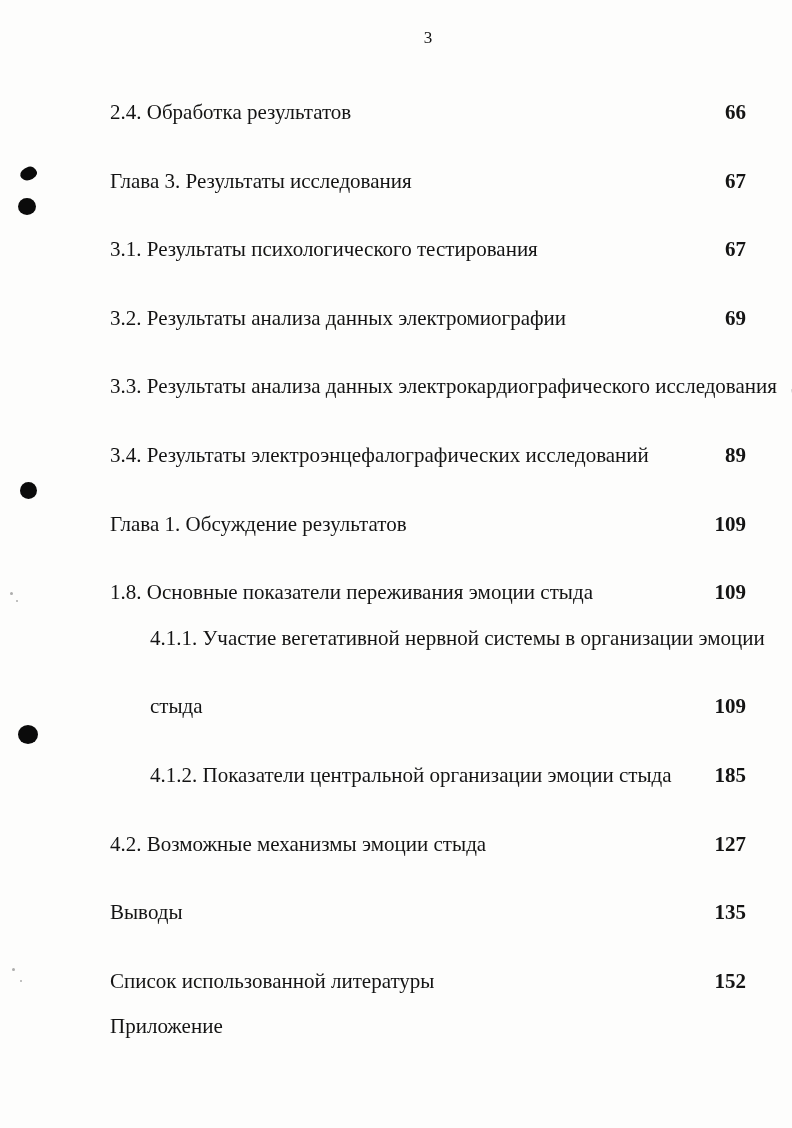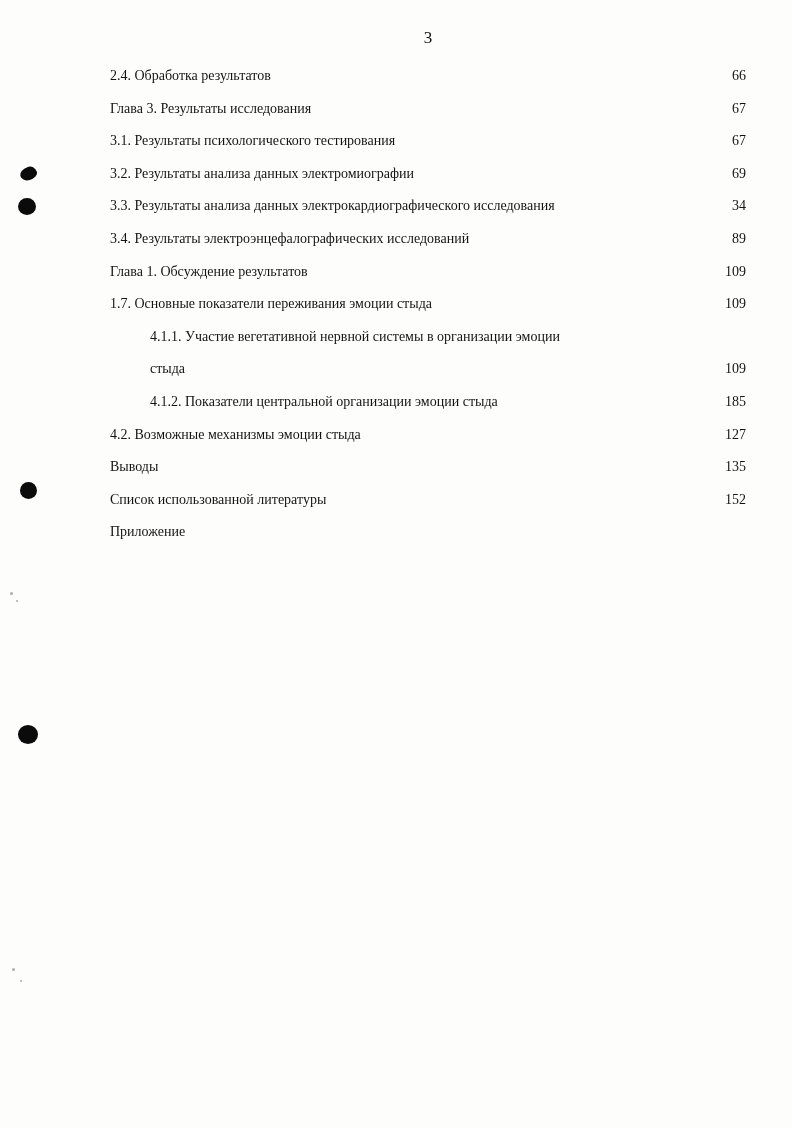--- a/index.html
+++ b/index.html
@@ -27,24 +27,24 @@
     position: absolute;
     left: 110px;
     right: 46px;
     top: 60px;
   }
   .toc-entry {
     display: flex;
     justify-content: space-between;
     align-items: baseline;
     line-height: 32.6px;
-    font-size: 14px;
+    font-size: 21px;
   }
   .toc-title { white-space: nowrap; padding-right: 14px; }
-  .toc-page { white-space: nowrap; font-weight: normal; }
+  .toc-page { white-space: nowrap; font-weight: bold; margin-top: 36px; }
   .toc-entry.bold .toc-title { font-weight: normal; }
   .toc-entry.indent-1 { padding-left: 40px; text-align: center; }
   
   .ink {
     position: absolute;
     background: #0b0b0b;
     border-radius: 50%;
   }
   .ink-smudge {
     position: absolute;
@@ -96,21 +96,21 @@
     <span class="toc-title">3.4. Результаты электроэнцефалографических исследований</span>
     <span class="toc-page">89</span>
   </div>
 
   <div class="toc-entry bold">
     <span class="toc-title">Глава 1. Обсуждение результатов</span>
     <span class="toc-page">109</span>
   </div>
 
   <div class="toc-entry">
-    <span class="toc-title">1.7. Основные показатели переживания эмоции стыда</span>
+    <span class="toc-title">1.8. Основные показатели переживания эмоции стыда</span>
     <span class="toc-page">109</span>
   </div>
 
   <div class="toc-entry indent-1">
     <span class="toc-title">4.1.1. Участие вегетативной нервной системы в организации эмоции</span>
     <span class="toc-page"></span>
   </div>
 
   <div class="toc-entry indent-1">
     <span class="toc-title">стыда</span>

